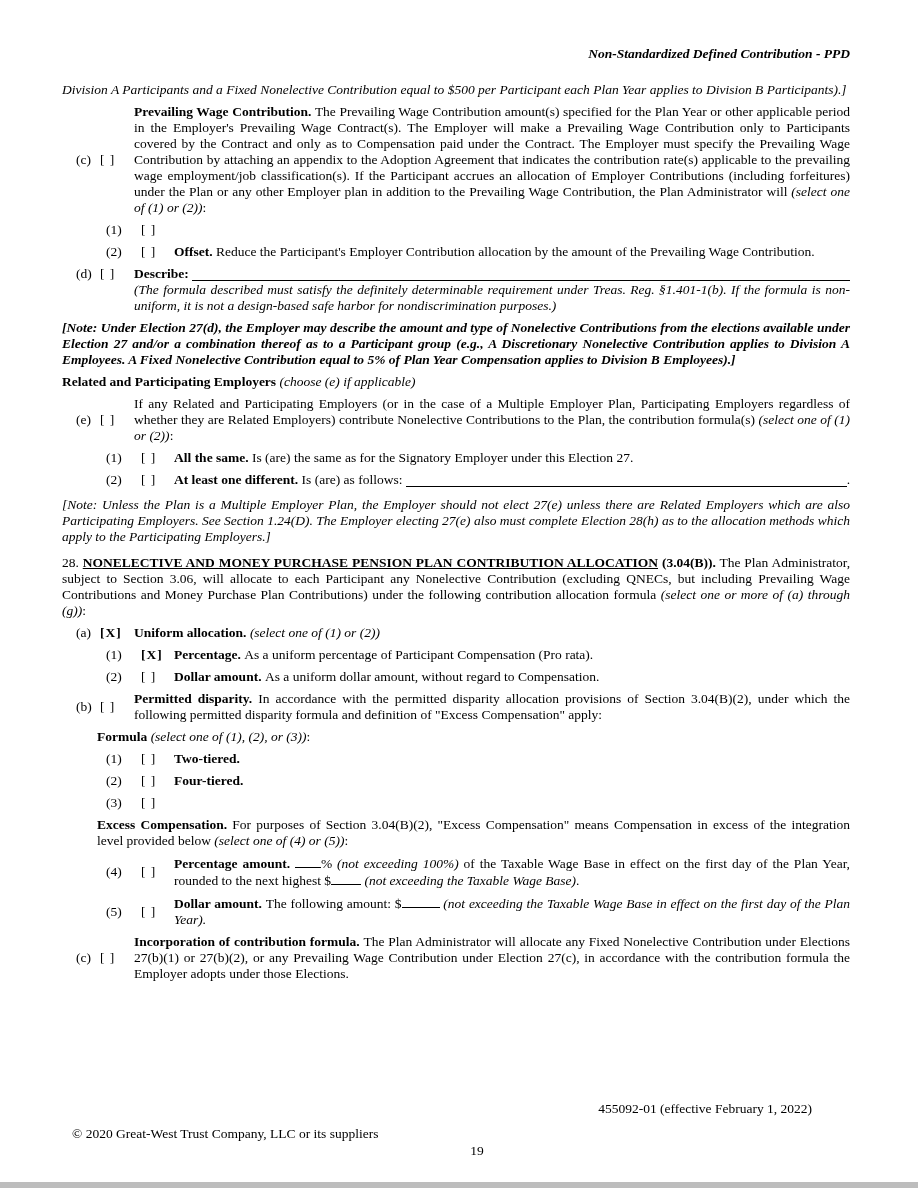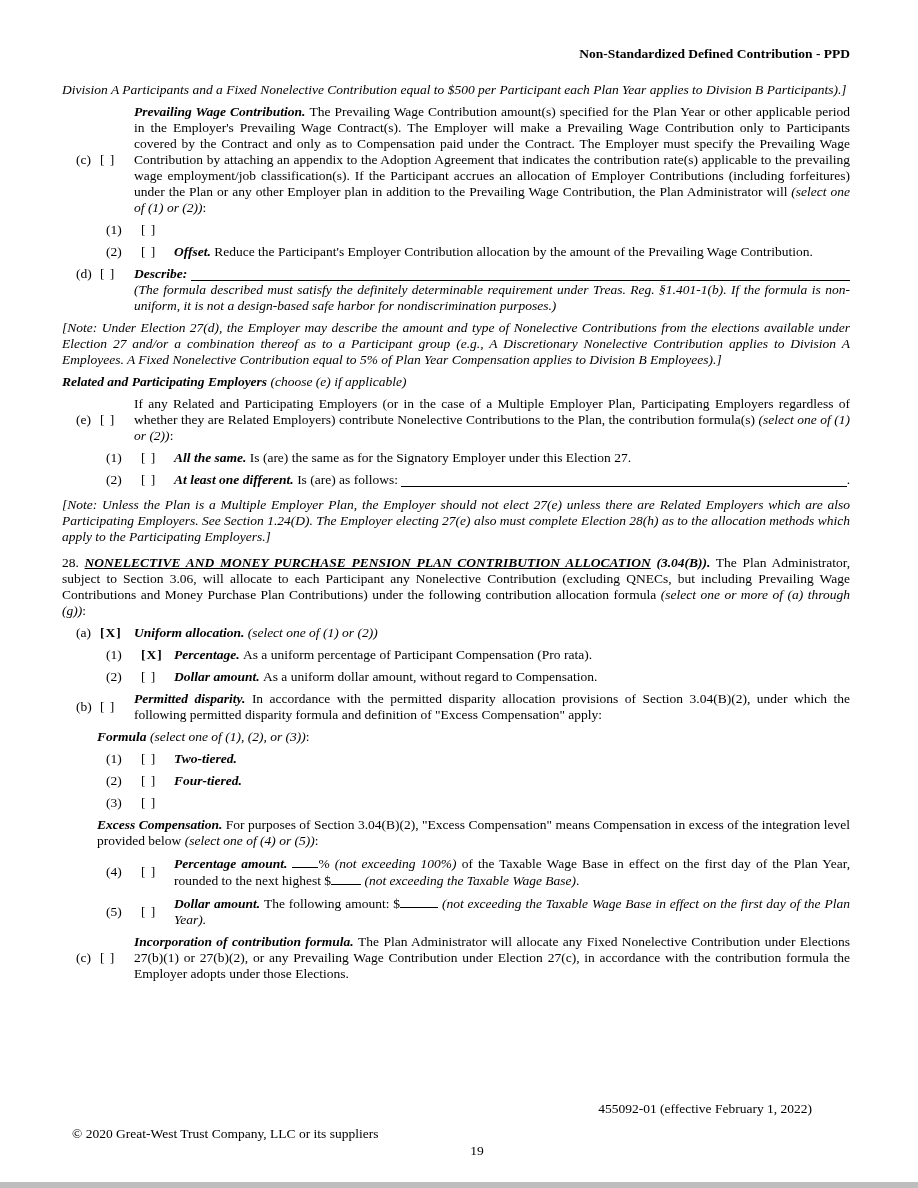--- a/index.html
+++ b/index.html
@@ -7,34 +7,34 @@
     position:relative;
     width:918px;height:1188px;
     margin:0 auto;
     background:#ffffff;
     box-sizing:border-box;
     padding:46px 68px 0 62px;
     font-family:"Liberation Serif","DejaVu Serif",serif;
     font-size:13.5px;line-height:16px;color:#000;
     overflow:hidden;
   }
-  .hdr{font-weight:bold;text-align:right;margin-bottom:20px;}
+  .hdr{font-weight:bold;text-align:right;margin-bottom:20px;font-style:italic;}
   .blk{display:flex;align-items:center;margin-bottom:6px;}
   .blk .lbl{flex:none;}
   .blk .box{flex:none;letter-spacing:1px;white-space:pre;}
   .blk .txt{flex:1;text-align:justify;}
   .l1{padding-left:14px;}
   .l1 .lbl{width:24px;}
   .l1 .box{width:34px;}
   .l2{padding-left:44px;}
   .l2 .lbl{width:35px;}
   .l2 .box{width:33px;}
   .sub{padding-left:35px;}
   .t1{padding-left:72px;}
-  .b{font-weight:bold;font-style:italic;}
+  .b{font-weight:bold;}
   .i{font-style:italic;}
   .u{text-decoration:underline;}
   .box-checked{font-weight:bold;}
   .flexline{display:flex !important;align-items:baseline;text-align:left !important;}
   .flexline span{white-space:pre;}
   .fill{flex:1;border-bottom:1.6px solid #000;transform:translateY(3px);min-width:40px;}
   .blank{display:inline-block;border-bottom:1px solid #000;height:12px;vertical-align:baseline;}
   .f-right{position:absolute;top:1101px;right:106px;}
   .f-left{position:absolute;top:1126px;left:72px;}
   .f-page{position:absolute;top:1143px;left:0;right:0;text-align:center;margin-left:36px;}
@@ -67,21 +67,21 @@
         <span class="lbl">(d)</span>
         <span class="box">[ ]</span>
         <div class="txt flexline">
           <span class="b">Describe: </span>
           <span class="fill"></span>
         </div>
       </div>
       <div class="blk t1">
         <div class="txt"><span class="i">(The formula described must satisfy the definitely determinable requirement under Treas. Reg. §1.401-1(b). If the formula is non-uniform, it is not a design-based safe harbor for nondiscrimination purposes.)</span></div>
       </div>
-      <div class="blk m" style="">
+      <div class="blk m" style=" font-weight: bold;">
         <div class="txt"><span class="i">[Note: Under Election 27(d), the Employer may describe the amount and type of Nonelective Contributions from the elections available under Election 27 and/or a combination thereof as to a Participant group (e.g., A Discretionary Nonelective Contribution applies to Division A Employees. A Fixed Nonelective Contribution equal to 5% of Plan Year Compensation applies to Division B Employees).]</span></div>
       </div>
       <div class="blk m" style="margin-top: 6px;">
         <div class="txt"><span class="b">Related and Participating Employers </span><span class="i">(choose (e) if applicable)</span></div>
       </div>
       <div class="blk l1">
         <span class="lbl">(e)</span>
         <span class="box">[ ]</span>
         <div class="txt"><span>If any Related and Participating Employers (or in the case of a Multiple Employer Plan, Participating Employers regardless of whether they are Related Employers) contribute Nonelective Contributions to the Plan, the contribution formula(s) </span><span class="i">(select one of (1) or (2))</span><span>:</span></div>
       </div>

